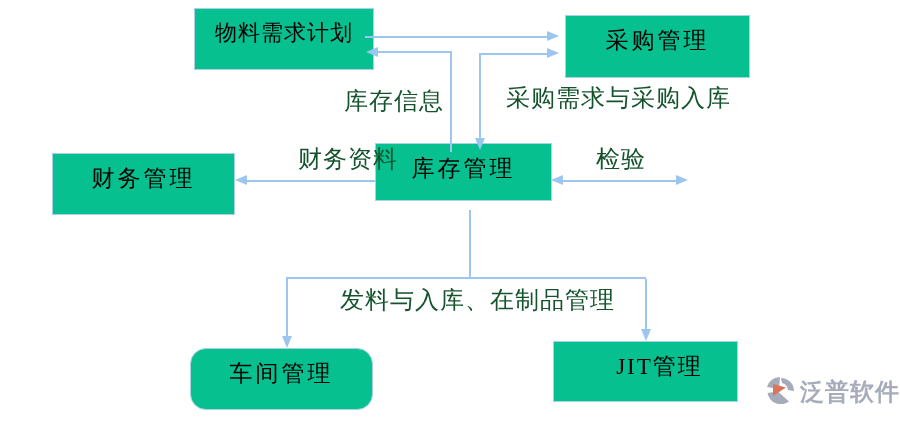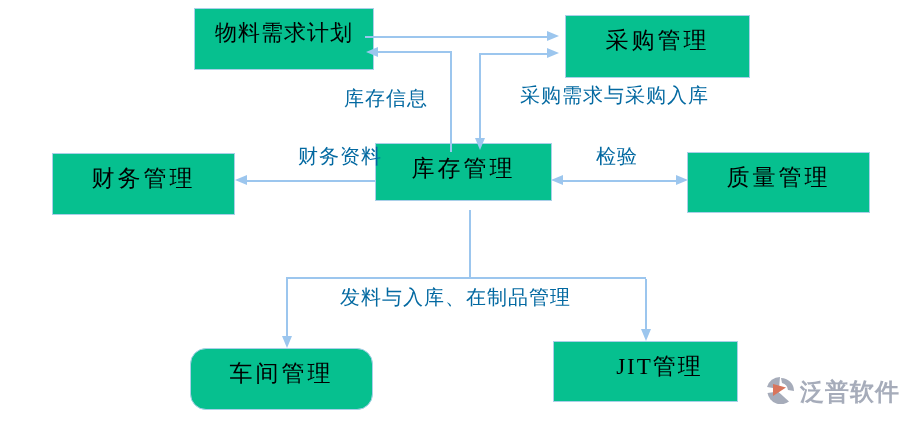--- a/index.html
+++ b/index.html
@@ -44,23 +44,23 @@
   .ahA {left:547px;top:31px;}
   .ahB {left:366px;top:47px;}
   .ahC-r{left:547px;top:48px;}
   .ahC-d{left:475px;top:138px;}
   .ahD {left:235px;top:175px;}
   .ahE-l{left:551px;top:175px;}
   .ahE-r{left:676px;top:175px;}
   .ahF-l{left:282px;top:336px;}
   .ahF-r{left:641px;top:329px;}
   
-  .edge-label{position:absolute;color:#0369a1;font-size:20px;white-space:nowrap;letter-spacing:1px;}
+  .edge-label{position:absolute;color:#14532d;font-size:24px;white-space:nowrap;letter-spacing:1px;}
   .lbl-inv-info {left:344px;top:85px;}
-  .lbl-purchase {left:520px;top:82px;font-family:Liberation Mono, monospace;}
+  .lbl-purchase {left:506px;top:82px;font-family:Liberation Mono, monospace;}
   .lbl-finance  {left:262px;top:143px;margin-left:36px;}
   .lbl-inspect  {left:596px;top:143px;}
   .lbl-issue    {left:340px;top:284px;}
   
   .watermark{position:absolute;left:765px;top:376px;width:135px;}
   .wm-row{display:flex;align-items:flex-start;}
   .wm-brand{color:#a6acba;font-weight:bold;font-size:24px;letter-spacing:1px;white-space:nowrap;
             font-family:"Liberation Sans","DejaVu Sans",sans-serif;}
   .wm-url{color:#cf8a7a;font-weight:bold;font-size:13px;white-space:nowrap;margin-top:0px;
           font-family:"Liberation Sans","DejaVu Sans",sans-serif;}
@@ -68,21 +68,20 @@
 </style>
 </head>
 <body>
 
 <div class="stage">
 
   <div class="node node-mrp">物料需求计划</div>
   <div class="node node-purchase">采购管理</div>
   <div class="node node-finance">财务管理</div>
   <div class="node node-inventory">库存管理</div>
-  <div class="node node-quality">质量管理</div>
   <div class="node node-workshop">车间管理</div>
   <div class="node node-jit">JIT管理</div>
 
   <div class="hline lnA"></div>
   <div class="ah ah-right ahA"></div>
 
   <div class="ah ah-left ahB"></div>
   <div class="hline lnB-h"></div>
   <div class="vline lnB-v"></div>
 

